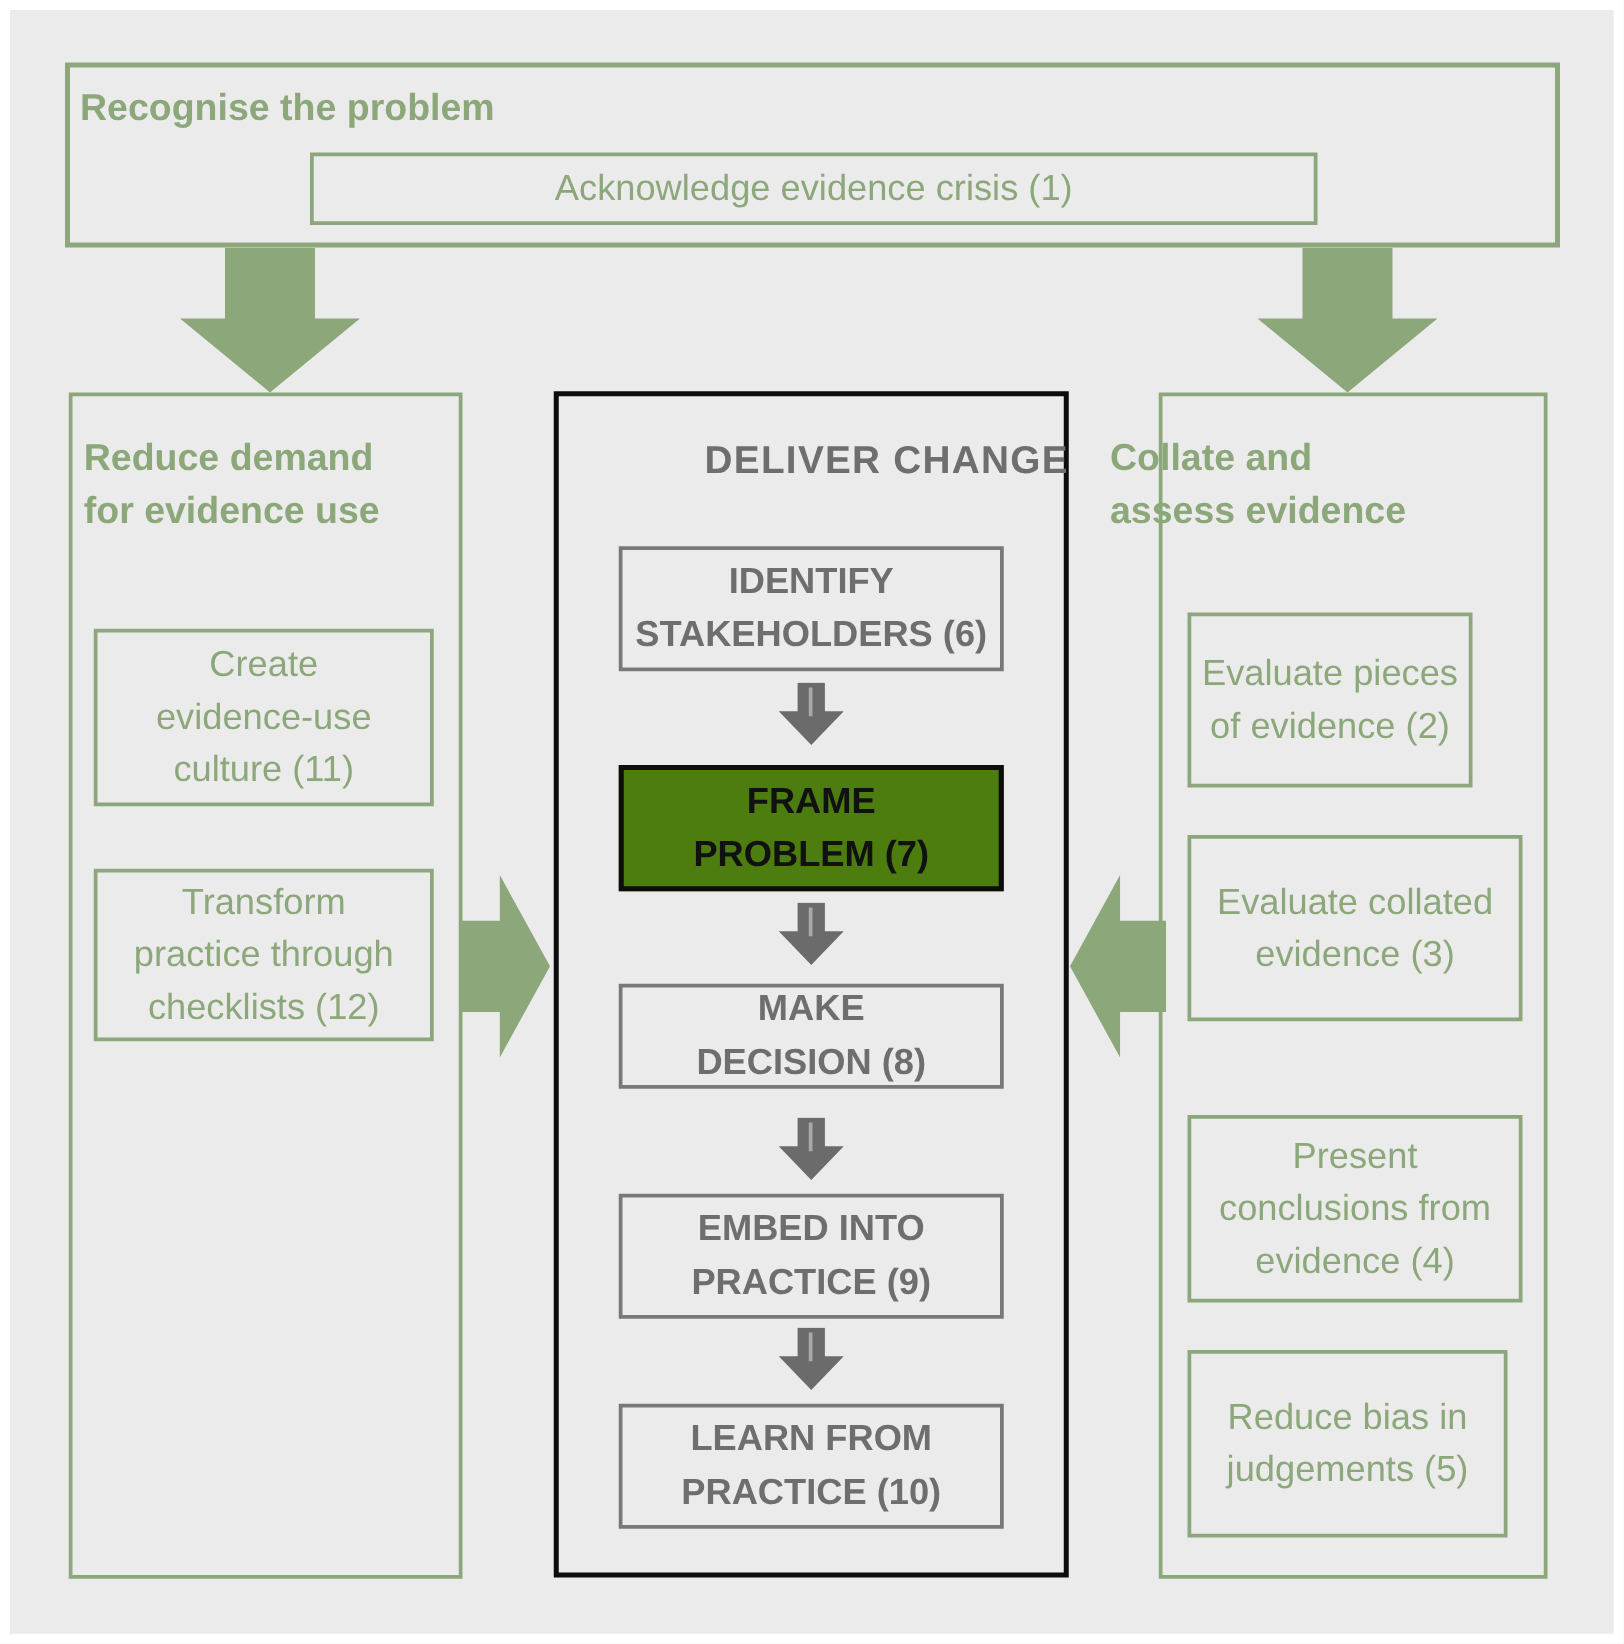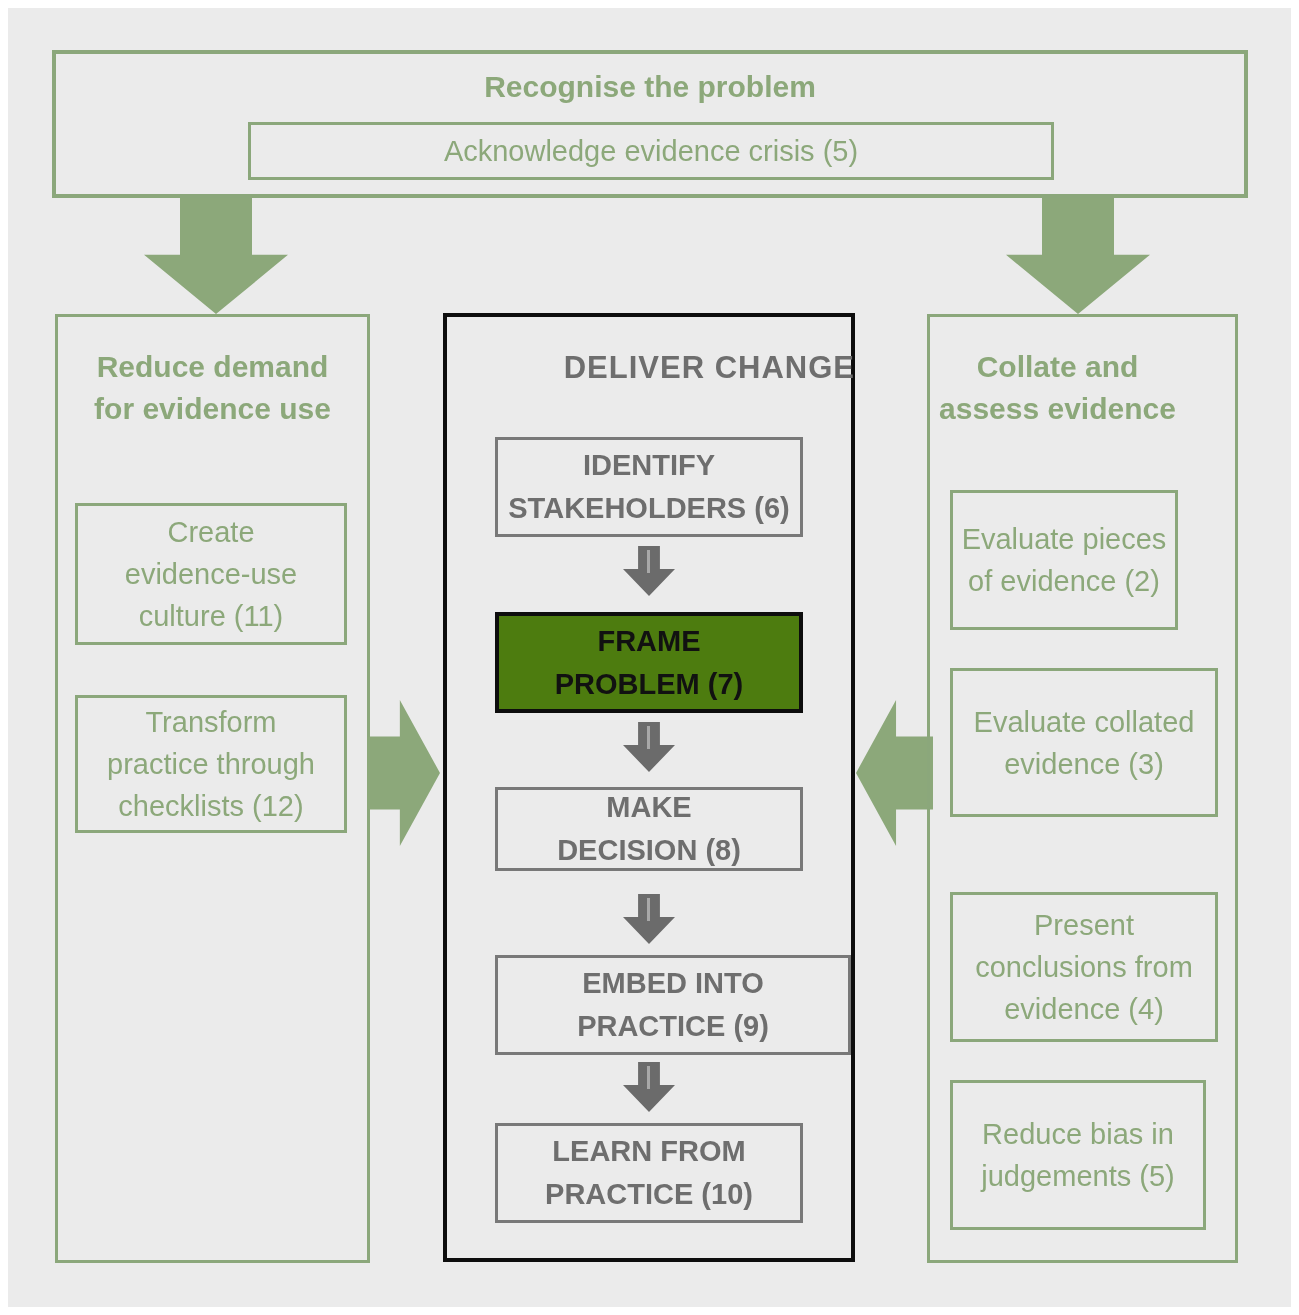--- a/index.html
+++ b/index.html
@@ -21,57 +21,57 @@
   }
   .canvas{
     position:absolute;left:8px;top:8px;width:1283px;height:1299px;
     background:var(--bg);
   }
   .abs{position:absolute;box-sizing:border-box;}
   .green-box{border:3px solid var(--green-border);}
   .center-text{display:flex;align-items:center;justify-content:center;text-align:center;}
   .pre{white-space:pre-line;}
   .green-label{color:var(--green);font-size:29px;line-height:42px;}
-  .green-title{color:var(--green);font-weight:bold;font-size:30px;line-height:42px;text-align:center;}
+  .green-title{color:var(--green);font-weight:bold;font-size:30px;line-height:42px;text-align:left;padding-left:12px;}
   .gray-bold{color:var(--gray-text);font-weight:bold;font-size:29px;line-height:43px;}
   
   .top-box{left:52px;top:50px;width:1196px;height:148px;border-width:4px;}
   .top-title{left:52px;top:66px;width:1196px;}
   .ack-box{left:248px;top:122px;width:806px;height:58px;}
   
   .big-arrow{
     top:198px;width:144px;height:116px;background:var(--green);
     clip-path:polygon(25% 0, 75% 0, 75% 49%, 100% 49%, 50% 100%, 0 49%, 25% 49%);
   }
   .big-arrow.left{left:144px;}
   .big-arrow.right{left:1006px;}
   
   .left-col{left:55px;top:314px;width:315px;height:949px;}
   .right-col{left:927px;top:314px;width:311px;height:949px;}
   .center-col{left:443px;top:313px;width:412px;height:949px;border:4px solid var(--black);}
   .col-title-left{left:55px;top:346px;width:315px;}
-  .col-title-right{left:915px;top:346px;width:285px;}
+  .col-title-right{left:876px;top:346px;width:285px;}
   .center-title{
     left:443px;top:350px;width:412px;text-align:right;
     color:var(--gray-text);font-weight:bold;font-size:31px;letter-spacing:1px;
   }
   
   .b11{left:75px;top:503px;width:272px;height:142px;}
   .b12{left:75px;top:695px;width:272px;height:138px;}
   .b2{left:950px;top:490px;width:228px;height:140px;}
   .b3{left:950px;top:668px;width:268px;height:149px;}
   .b4{left:950px;top:892px;width:268px;height:150px;}
   .b5{left:950px;top:1080px;width:256px;height:150px;}
   
   .gray-box{border:3px solid var(--gray-border);}
   .b6{left:495px;top:437px;width:308px;height:100px;}
   .b7{left:495px;top:612px;width:308px;height:101px;border:4px solid var(--black);background:#4d7c0f;}
   .b7 .gray-bold{color:#111111;}
   .b8{left:495px;top:787px;width:308px;height:84px;}
-  .b9{left:495px;top:955px;width:356px;height:100px;text-align:center;}
+  .b9{left:495px;top:955px;width:308px;height:100px;text-align:center;}
   .b10{left:495px;top:1123px;width:308px;height:100px;}
   
   .small-arrow{
     left:623px;width:52px;height:50px;background:var(--arrow-gray);
     clip-path:polygon(29% 0, 71% 0, 71% 46%, 100% 46%, 50% 100%, 0 46%, 29% 46%);
   }
   .small-arrow .shine{
     position:absolute;left:47%;top:8%;width:3px;height:46%;background:#A8A8A8;
   }
   .sa1{top:546px;} .sa2{top:722px;} .sa3{top:894px;} .sa4{top:1062px;}
@@ -87,21 +87,21 @@
   }
 </style>
 </head>
 <body>
 
 <div class="canvas"></div>
 
 <div class="abs green-box top-box"></div>
 <div class="abs green-title top-title">Recognise the problem</div>
 <div class="abs green-box ack-box center-text">
-  <span class="green-label pre">Acknowledge evidence crisis (5)</span>
+  <span class="green-label pre">Acknowledge evidence crisis (1)</span>
 </div>
 
 <div class="abs big-arrow left"></div>
 <div class="abs big-arrow right"></div>
 
 <div class="abs green-box left-col"></div>
 <div class="abs green-title pre col-title-left">Reduce demand
 for evidence use</div>
 <div class="abs green-box b11 center-text">
   <span class="green-label pre">Create

